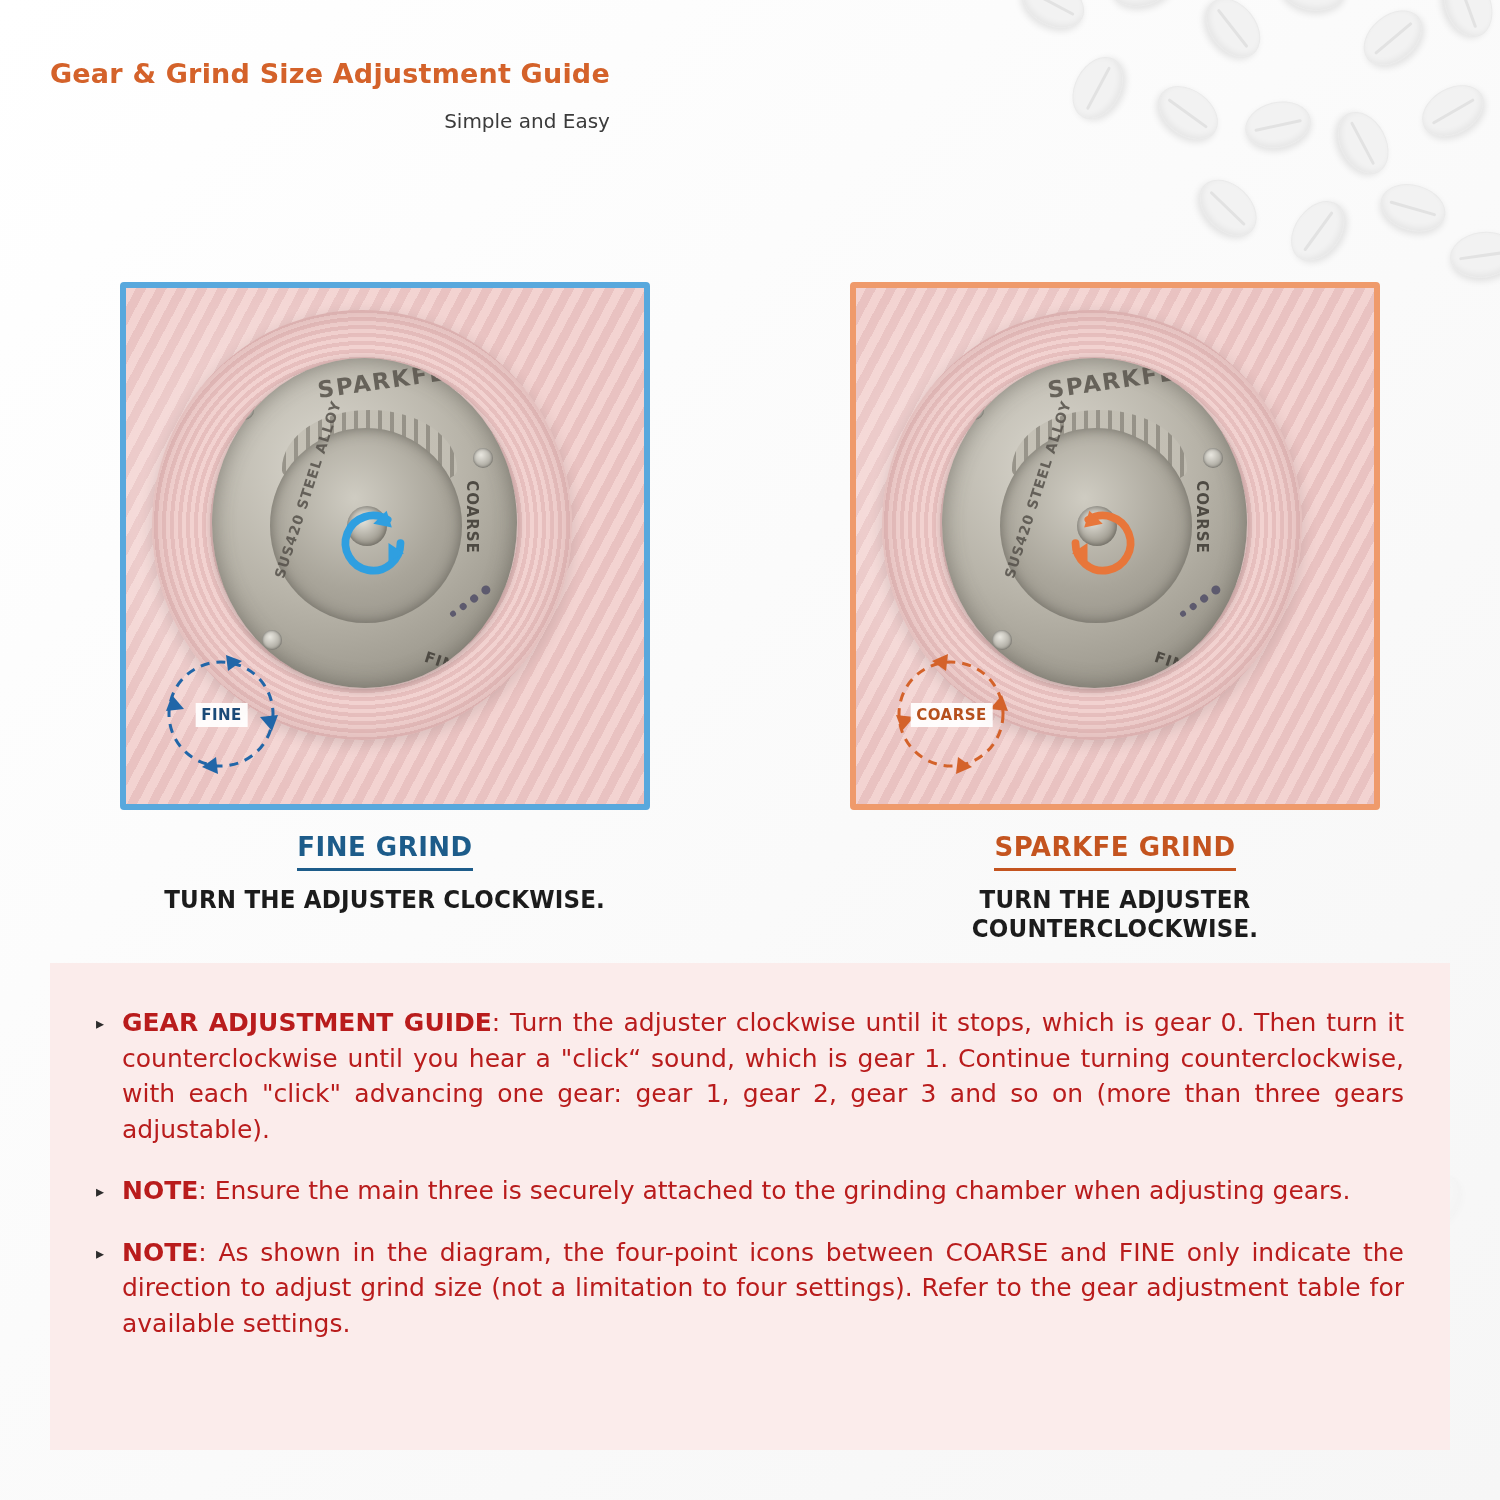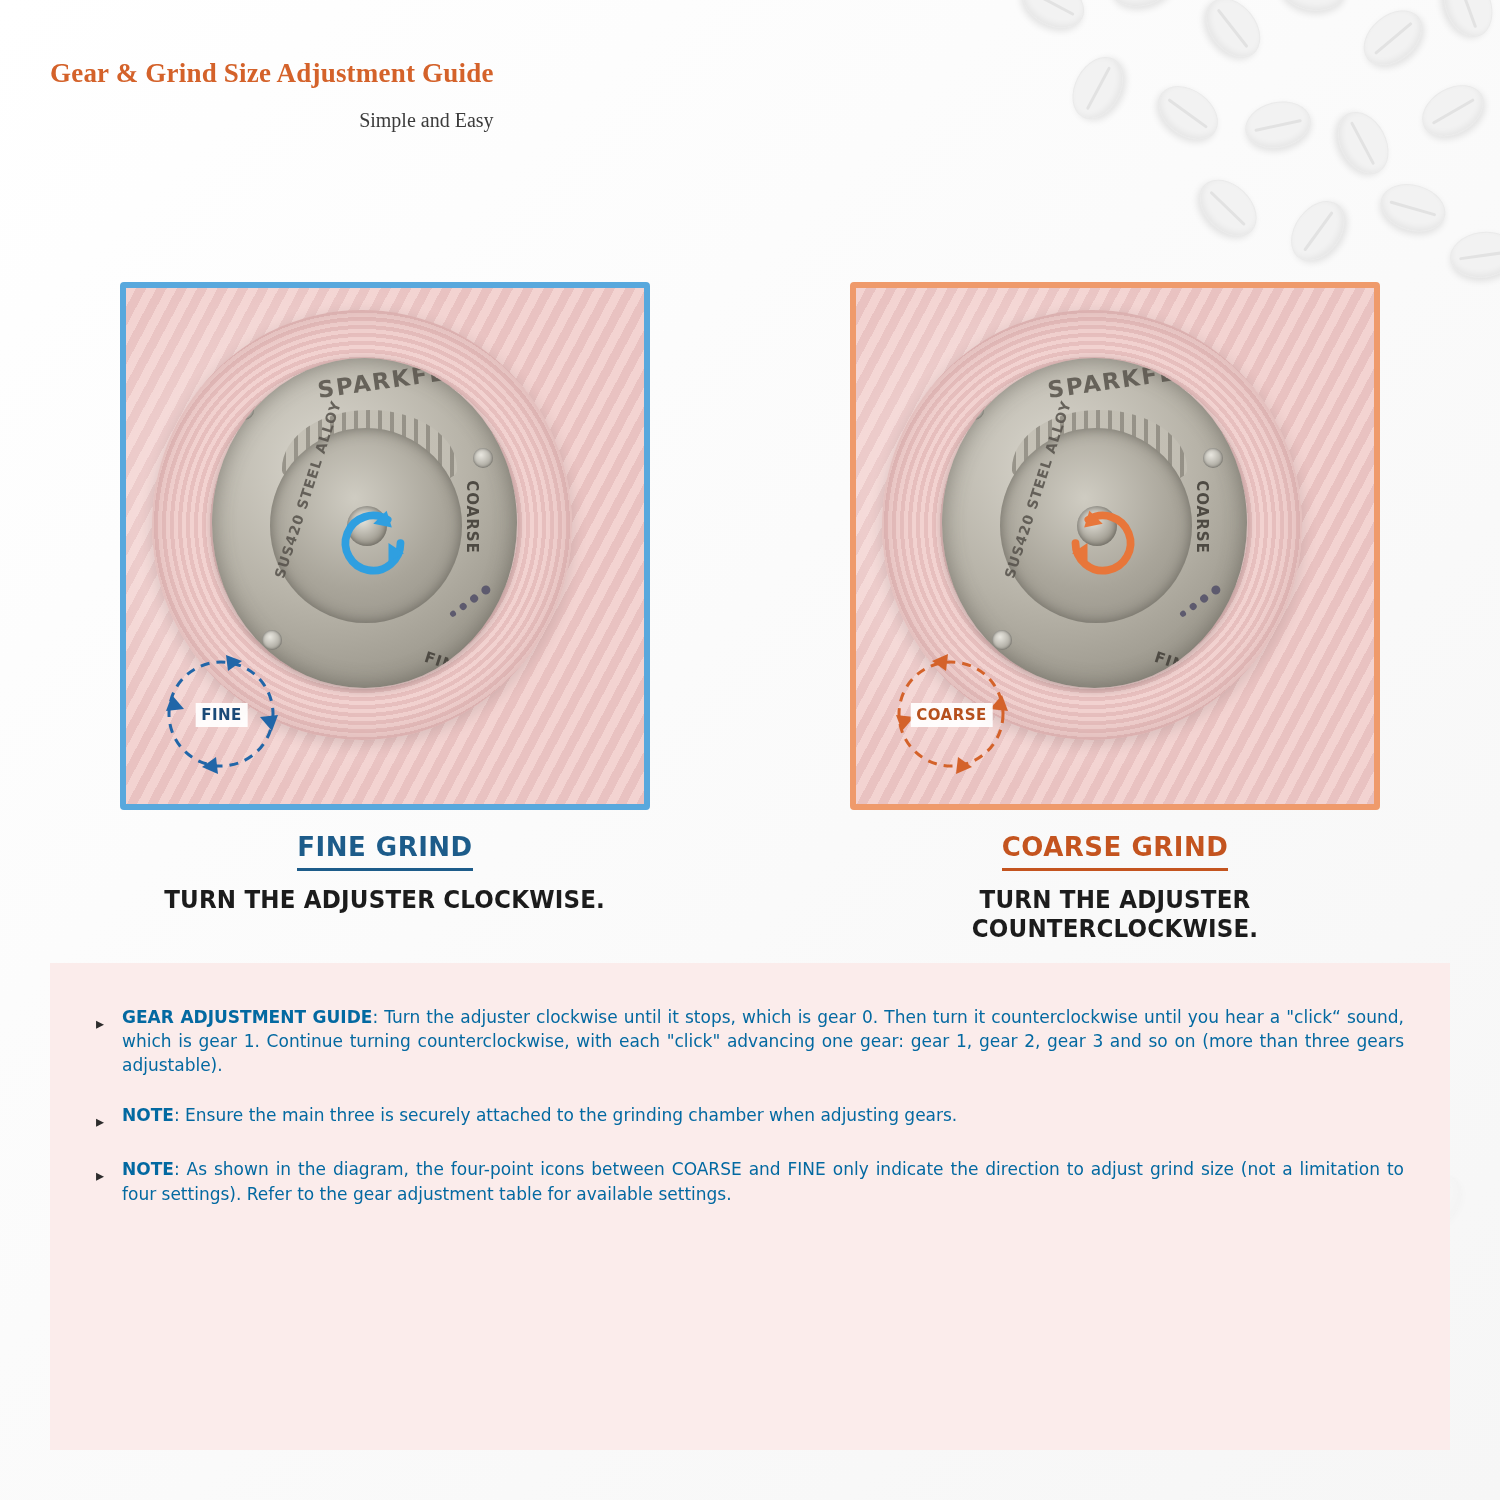--- a/index.html
+++ b/index.html
@@ -61,21 +61,20 @@
     pointer-events: none;
     opacity: 0.55;
   }
 
   
   .header {
     position: absolute;
     left: 50px;
     top: 58px;
     z-index: 5;
-    font-family: Liberation Serif, serif;
   }
   .title {
     font-size: 27px;
     font-weight: bold;
     color: #d4622a;
     letter-spacing: 0.2px;
     margin: 0;
   }
   .subtitle {
     font-size: 20px;
@@ -329,23 +328,23 @@
     margin-bottom: 26px;
   }
   .bullet {
     flex: 0 0 auto;
     width: 26px;
     padding-top: 9px;
     color: #2c2c2c;
     font-size: 16px;
   }
   .note-text {
-    font-size: 17px;
+    font-size: 25px;
     line-height: 1.42;
-    color: #0369a1;
+    color: #b91c1c;
     text-align: justify;
   }
   .note-text b {
     font-weight: bold;
   }
 </style>
 </head>
 <body>
 
 <div class="page">
@@ -465,21 +464,21 @@
             <circle cx="67" cy="67" r="52" fill="none" stroke="#d4622a" stroke-width="3" stroke-dasharray="9 7"></circle>
             <polygon points="18,84 30,70 12,68" fill="#d4622a"></polygon>
             <polygon points="118,48 106,62 124,64" fill="#d4622a"></polygon>
             <polygon points="48,14 62,24 64,7" fill="#d4622a"></polygon>
             <polygon points="88,120 74,110 72,127" fill="#d4622a"></polygon>
           </svg>
           <div class="callout-text coarse-c">COARSE</div>
         </div>
       </div>
 
-      <div class="cap-title coarse-t">COARSE GRIND</div>
+      <div class="cap-title coarse-t">SPARKFE GRIND</div>
       <div class="cap-sub">TURN THE ADJUSTER COUNTERCLOCKWISE.</div>
     </div>
   </div>
 
   <div class="notes">
 
     <div class="note-row">
       <div class="bullet">▸</div>
       <div class="note-text">
         <b>GEAR ADJUSTMENT GUIDE</b><span>: Turn the adjuster clockwise until it stops, which is gear 0. Then turn it counterclockwise until you hear a "click“ sound, which is gear 1. Continue turning counterclockwise, with each "click" advancing one gear: gear 1, gear 2, gear 3 and so on (more than three gears adjustable).</span>

